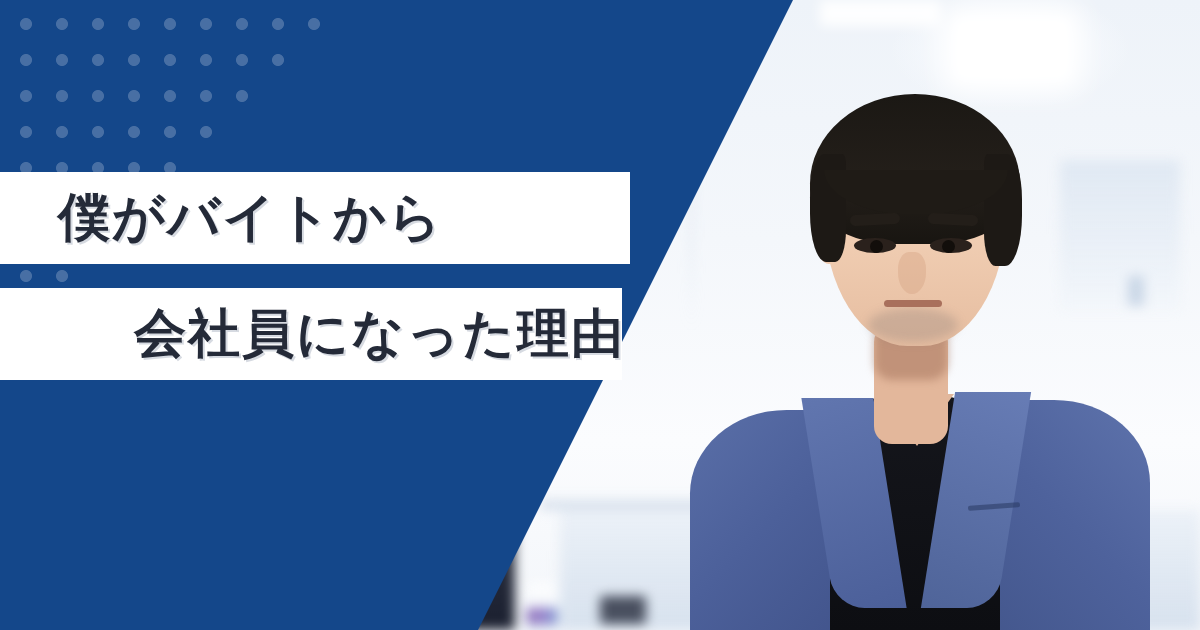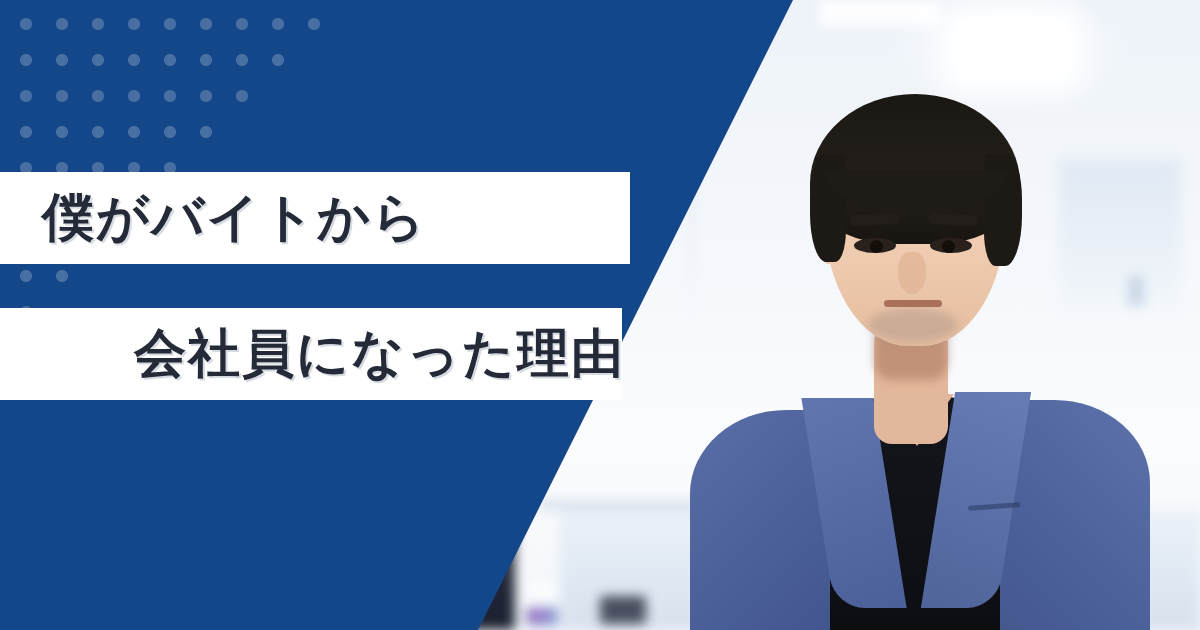--- a/index.html
+++ b/index.html
@@ -302,32 +302,32 @@
     position: absolute;
     background: #ffffff;
     display: flex;
     align-items: center;
   }
   .band-1 {
     left: 0; top: 172px;
     width: 630px; height: 92px;
   }
   .band-2 {
-    left: 0; top: 308px;
+    left: 0; top: 288px;
     width: 622px; height: 92px;
   }
   .band-title {
     font-size: 52px;
     font-weight: 700;
     color: #242a38;
     letter-spacing: 2px;
     white-space: nowrap;
     text-shadow: 2px 2px 0 rgba(180,188,200,0.55);
   }
-  .band-1 .band-title { padding-left: 42px; }
+  .band-1 .band-title { padding-left: 58px; }
   .band-2 .band-title { padding-left: 134px; }
 
   
   .subtitle {
     position: absolute;
     left: 108px; top: 420px;
     font-size: 27px;
     font-weight: 700;
     color: #ffffff;
     letter-spacing: 1.5px;

